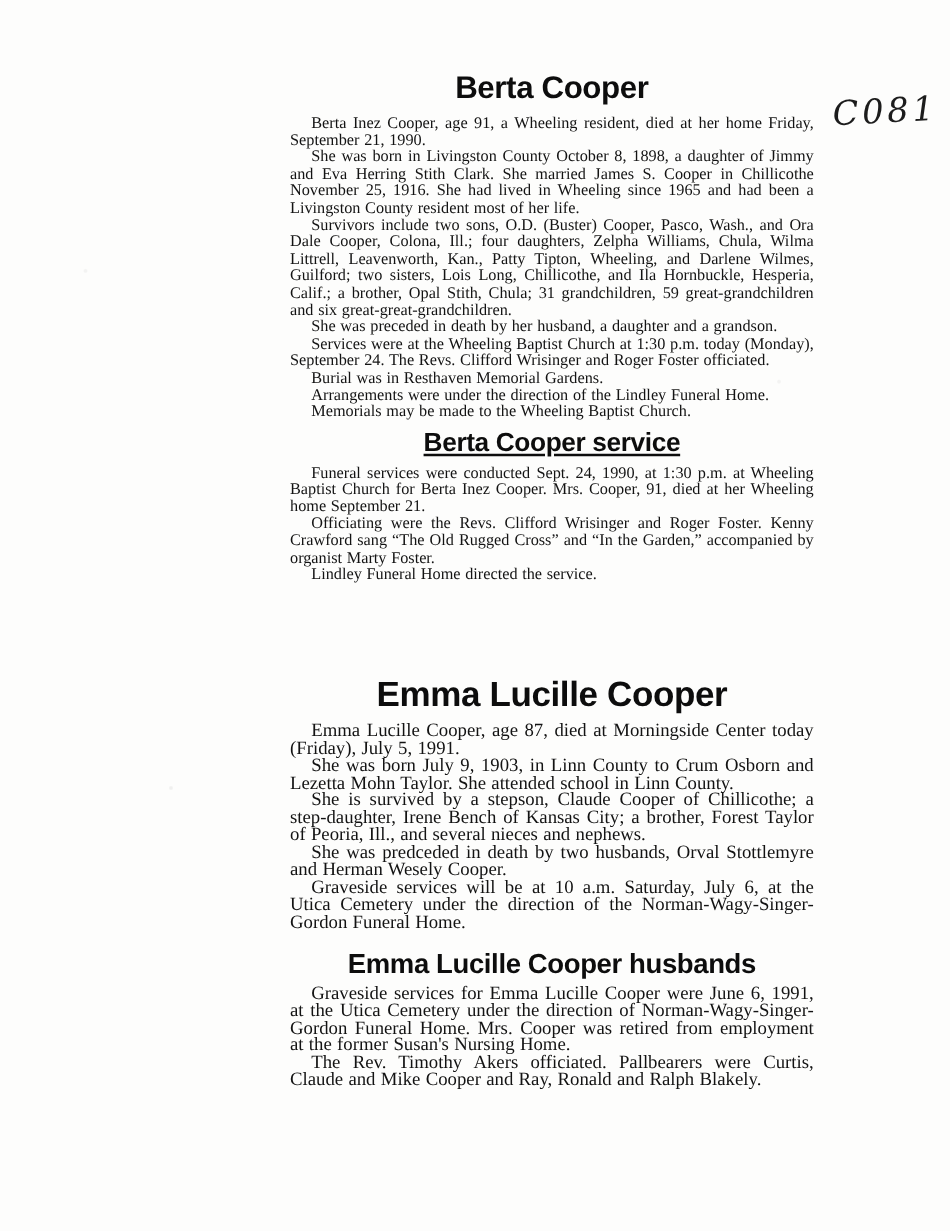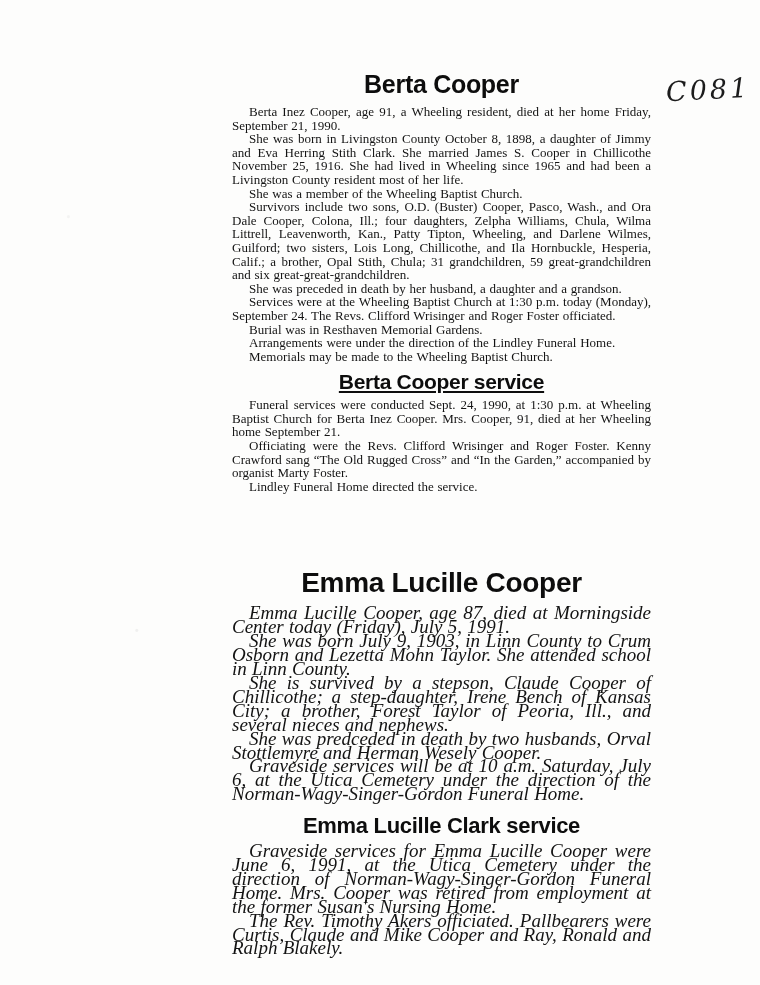--- a/index.html
+++ b/index.html
@@ -16,21 +16,21 @@
       radial-gradient(circle at 18% 64%, rgba(0,0,0,0.05) 0 1px, transparent 2px),
       radial-gradient(circle at 82% 31%, rgba(0,0,0,0.04) 0 1px, transparent 2px),
       radial-gradient(circle at 9% 22%, rgba(0,0,0,0.04) 0 1px, transparent 2px),
       #fdfdfc;
     font-family: "Liberation Serif", "DejaVu Serif", serif;
     color: #131313;
   }
   .column {
     position: absolute;
     left: 232px;
-    top: 14px;
+    top: 0;
     width: 419px;
   }
   .obit-title {
     font-family: "Liberation Sans", "DejaVu Sans", sans-serif;
     font-weight: 700;
     text-align: center;
     color: #0d0d0d;
     letter-spacing: -0.3px;
     margin: 0;
   }
@@ -40,23 +40,22 @@
   .t-emma-svc     { font-size: 22px; margin-top: 12px; margin-bottom: 5px; }
   .obit-body p {
     margin: 0;
     font-size: 13px;
     line-height: 13.6px;
     text-align: justify;
     text-indent: 17px;
     word-spacing: 0.5px;
   }
   .obit-body.emma p {
-    font-size: 19px;
+    font-size: 15px;
     line-height: 13.9px;
-    font-style: italic;
   }
   .handwritten {
     position: absolute;
     left: 666px;
     top: 74px;
     font-family: "DejaVu Serif", serif;
     font-style: italic;
     font-size: 27px;
     letter-spacing: 3px;
     color: #1c1c1c;
@@ -69,21 +68,20 @@
 <div class="page">
 
   <div class="handwritten">C081</div>
 
   <div class="column">
 
     <h1 class="obit-title t-berta">Berta Cooper</h1>
     <div class="obit-body">
       <p>Berta Inez Cooper, age 91, a Wheeling resident, died at her home Friday, September 21, 1990.</p>
       <p>She was born in Livingston County October 8, 1898, a daughter of Jimmy and Eva Herring Stith Clark. She married James S. Cooper in Chillicothe November 25, 1916. She had lived in Wheeling since 1965 and had been a Livingston County resident most of her life.</p>
-      <p>She was a member of the Wheeling Baptist Church.</p>
       <p>Survivors include two sons, O.D. (Buster) Cooper, Pasco, Wash., and Ora Dale Cooper, Colona, Ill.; four daughters, Zelpha Williams, Chula, Wilma Littrell, Leavenworth, Kan., Patty Tipton, Wheeling, and Darlene Wilmes, Guilford; two sisters, Lois Long, Chillicothe, and Ila Hornbuckle, Hesperia, Calif.; a brother, Opal Stith, Chula; 31 grandchildren, 59 great-grandchildren and six great-great-grandchildren.</p>
       <p>She was preceded in death by her husband, a daughter and a grandson.</p>
       <p>Services were at the Wheeling Baptist Church at 1:30 p.m. today (Monday), September 24. The Revs. Clifford Wrisinger and Roger Foster officiated.</p>
       <p>Burial was in Resthaven Memorial Gardens.</p>
       <p>Arrangements were under the direction of the Lindley Funeral Home.</p>
       <p>Memorials may be made to the Wheeling Baptist Church.</p>
     </div>
 
     <h2 class="obit-title t-berta-svc">Berta Cooper service</h2>
     <div class="obit-body">
@@ -94,20 +92,20 @@
 
     <h1 class="obit-title t-emma">Emma Lucille Cooper</h1>
     <div class="obit-body emma">
       <p>Emma Lucille Cooper, age 87, died at Morningside Center today (Friday), July 5, 1991.</p>
       <p>She was born July 9, 1903, in Linn County to Crum Osborn and Lezetta Mohn Taylor. She attended school in Linn County.</p>
       <p>She is survived by a stepson, Claude Cooper of Chillicothe; a step-daughter, Irene Bench of Kansas City; a brother, Forest Taylor of Peoria, Ill., and several nieces and nephews.</p>
       <p>She was predceded in death by two husbands, Orval Stottlemyre and Herman Wesely Cooper.</p>
       <p>Graveside services will be at 10 a.m. Saturday, July 6, at the Utica Cemetery under the direction of the Norman-Wagy-Singer-Gordon Funeral Home.</p>
     </div>
 
-    <h2 class="obit-title t-emma-svc">Emma Lucille Clark service</h2>
+    <h2 class="obit-title t-emma-svc">Emma Lucille Cooper husbands</h2>
     <div class="obit-body emma">
       <p>Graveside services for Emma Lucille Cooper were June 6, 1991, at the Utica Cemetery under the direction of Norman-Wagy-Singer-Gordon Funeral Home. Mrs. Cooper was retired from employment at the former Susan's Nursing Home.</p>
       <p>The Rev. Timothy Akers officiated. Pallbearers were Curtis, Claude and Mike Cooper and Ray, Ronald and Ralph Blakely.</p>
     </div>
 
   </div>
 </div>
 
 </body></html>

